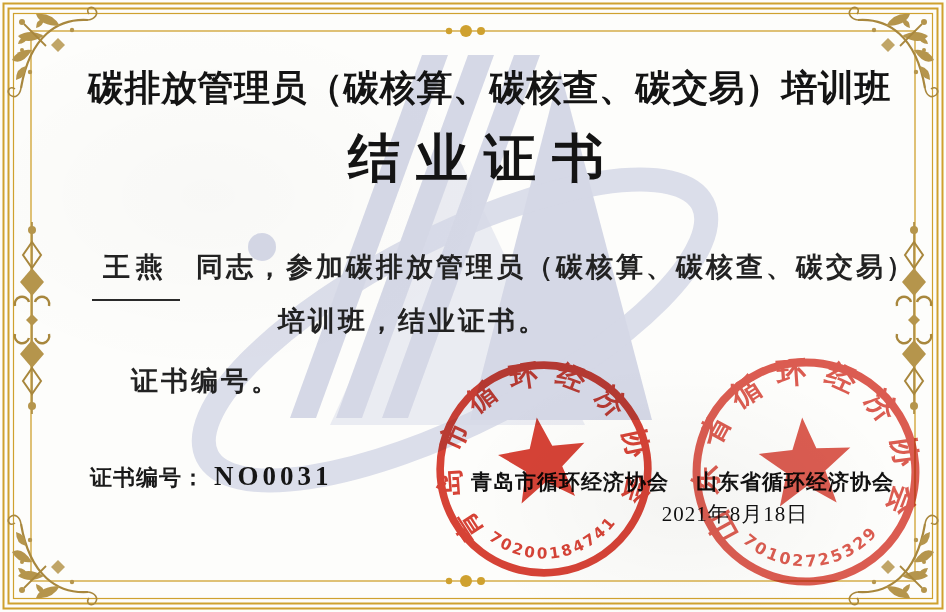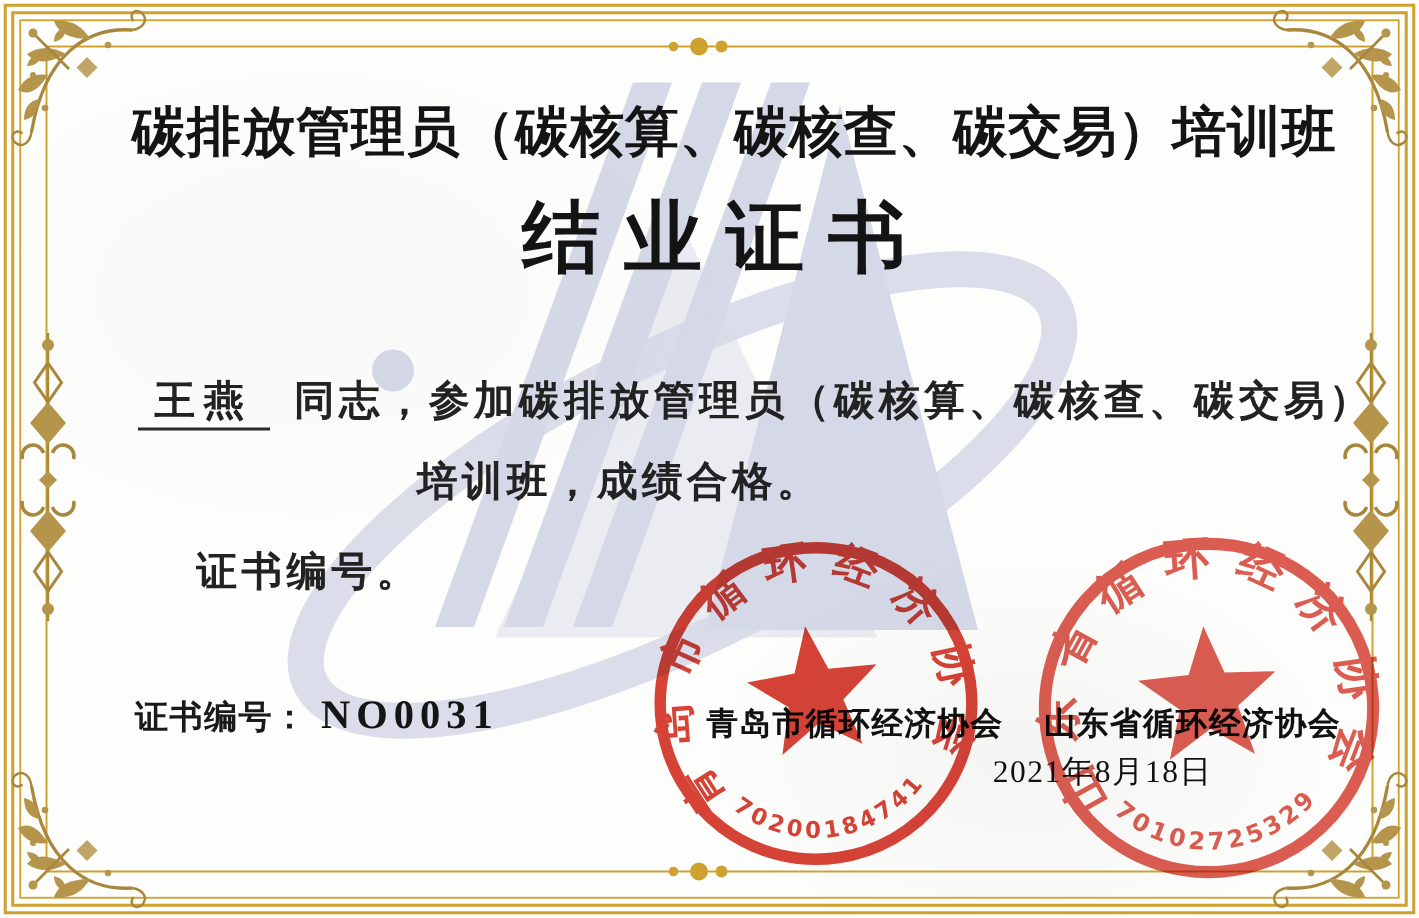--- a/index.html
+++ b/index.html
@@ -25,21 +25,21 @@
     font-family:"Liberation Sans","DejaVu Sans",sans-serif;
     font-weight:900;font-size:52px;letter-spacing:16px;color:#141414;
     white-space:nowrap;
   }
   .bodyline{position:absolute;font-size:27px;letter-spacing:3px;color:#222;white-space:nowrap;font-weight:600;}
   .line1{top:249px;left:92px;}
   .line2{top:303px;left:278px;}
   .line3{top:363px;left:131px;}
   .name{
     display:inline-block;width:88px;text-align:center;
-    border-bottom:2.5px solid #2a2a2a;padding-bottom:0;margin-right:16px;
+    border-bottom:2.5px solid #2a2a2a;padding-bottom:14px;margin-right:16px;
     letter-spacing:6px;
   }
   .serial{position:absolute;top:461px;left:90px;display:flex;align-items:baseline;white-space:nowrap;}
   .serial-label{font-size:22px;font-weight:700;letter-spacing:1px;color:#1a1a1a;}
   .serial-number{
     font-family:Liberation Serif, serif;
     font-size:27px;font-weight:700;letter-spacing:4px;margin-left:9px;color:#151515;
   }
   .issuers{
     position:absolute;top:468px;left:471px;display:flex;gap:27px;
@@ -129,21 +129,21 @@
       <circle cx="262" cy="247" r="14"></circle>
     </g>
   </svg>
 
   <div class="title">碳排放管理员（碳核算、碳核查、碳交易）培训班</div>
   <div class="subtitle">结业证书</div>
 
   <div class="bodyline line1">
     <span class="name">王燕</span><span>同志，参加碳排放管理员（碳核算、碳核查、碳交易）</span>
   </div>
-  <div class="bodyline line2">培训班，成绩合格。</div>
+  <div class="bodyline line2">培训班，结业证书。</div>
   <div class="bodyline line3">证书编号。</div>
 
   <div class="serial">
     <span class="serial-label">证书编号：</span>
     <span class="serial-number">NO0031</span>
   </div>
 
   <div class="issuers">
     <span>青岛市循环经济协会</span>
     <span>山东省循环经济协会</span>

